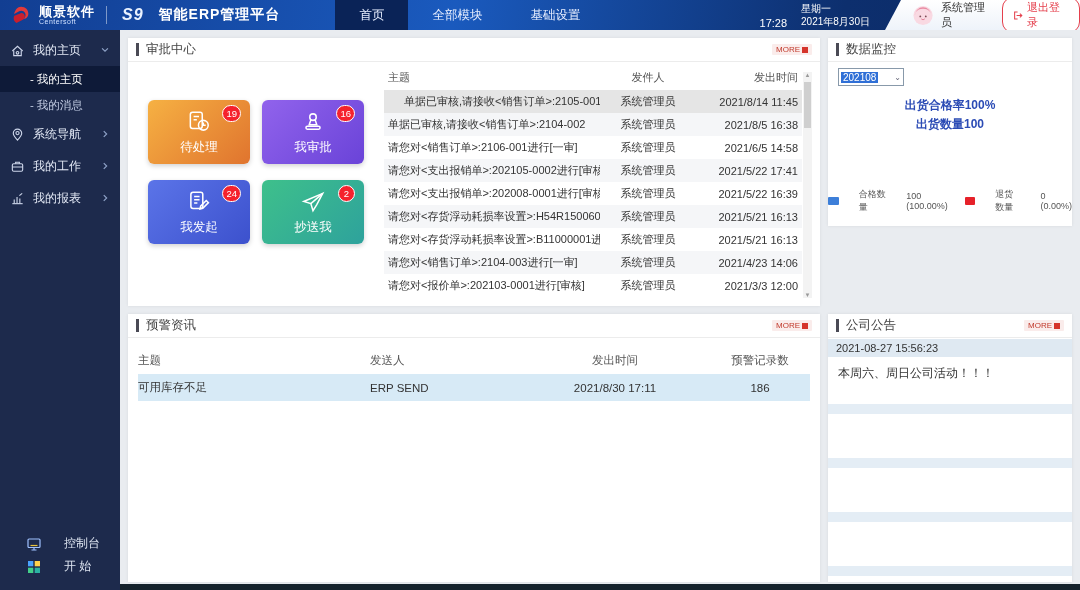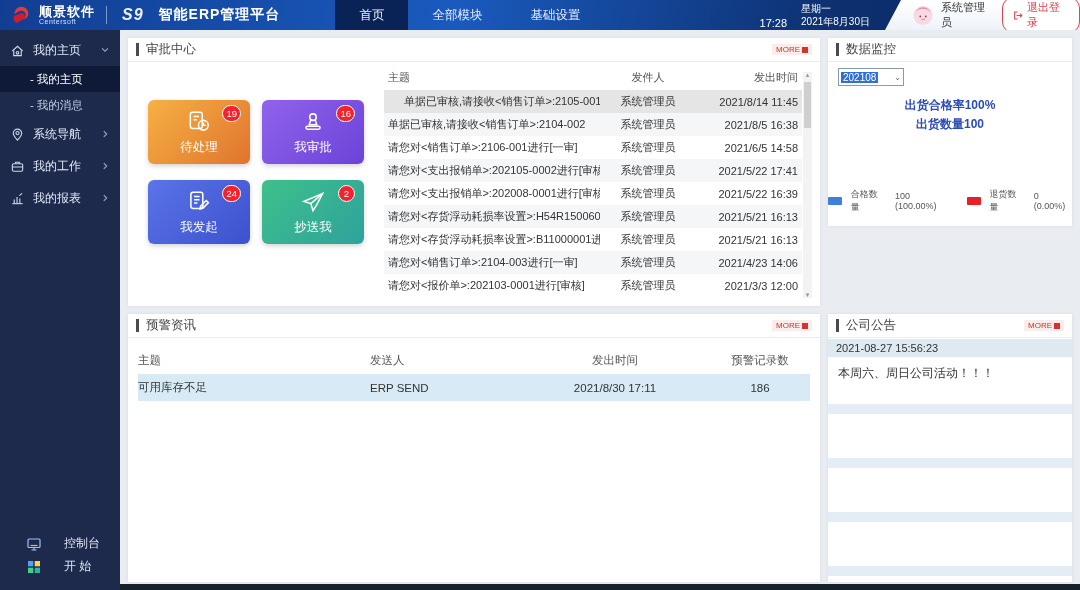--- a/index.html
+++ b/index.html
@@ -94,21 +94,21 @@
     color:#2b4bb5; font-size:12px; font-weight:bold; line-height:1.6; }
   .donut-wrap { position:absolute; top:108px; left:0; right:0; height:110px; }
   .donut { position:absolute; left:50%; top:50%; transform:translate(-50%,-50%);
     width:100px; height:100px; border-radius:50%; background:#3d7fd9; }
   .donut::after { content:""; position:absolute; left:50%; top:50%; transform:translate(-50%,-50%);
     width:40px; height:40px; border-radius:50%; background:#fff; }
   .d-label { position:absolute; top:50%; transform:translateY(-50%); font-size:11px; color:#444; }
   .d-left { left:12px; } .d-right { right:12px; }
   .legend { position:absolute; bottom:12px; left:0; right:0; display:flex; justify-content:center;
     gap:14px; font-size:9px; color:#555; align-items:center; }
-  .lg-item { display:flex; align-items:center; gap:9px; }
+  .lg-item { display:flex; align-items:center; gap:20px; }
   .sw { width:14px; height:8px; display:inline-block; border-radius:1px; }
   .sw-blue { background:#3d7fd9; } .sw-red { background:#e62129; }
 
   
   .altable { position:absolute; left:10px; right:10px; top:32px; font-size:11.5px; }
   .alrow { display:flex; align-items:center; height:27px; color:#333; }
   .alhead { color:#555; height:28px; }
   .al-subj { flex:1; text-align:left; }
   .al-sender { width:150px; text-align:left; }
   .al-time { width:190px; text-align:center; }

